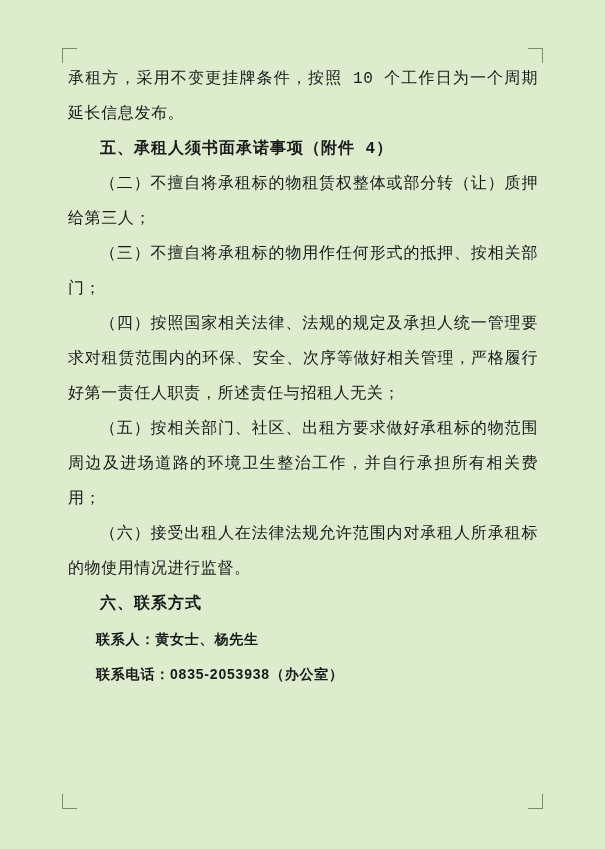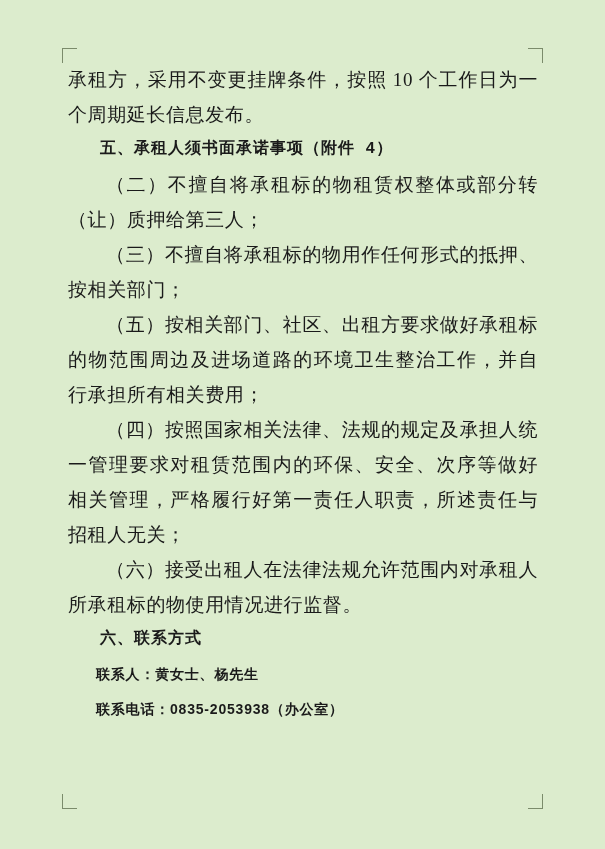--- a/index.html
+++ b/index.html
@@ -36,25 +36,26 @@
 
   #content {
     position: absolute;
     left: 68px;
     top: 62px;
     width: 470px;
     color: #1a1a1a;
   }
   p {
     margin: 0 0 0 0;
-    font-size: 19px;
+    font-size: 16px;
     line-height: 35px;
     letter-spacing: 0.6px;
     text-align: justify;
     text-justify: inter-ideograph;
+    font-family: Liberation Mono, monospace;
   }
   .indent {
     text-indent: 2em;
   }
   .heading {
     text-indent: 2em;
     font-weight: bold;
     font-family: Liberation Mono, monospace;
     letter-spacing: 1px;
     font-size: 16px;
@@ -82,23 +83,23 @@
 
     <p class="nogap">承租方，采用不变更挂牌条件，按照 10 个工作日为一个周期延长信息发布。</p>
 
     <p class="heading">五、承租人须书面承诺事项（附件 4）</p>
 
 
     <p class="indent">（二）不擅自将承租标的物租赁权整体或部分转（让）质押给第三人；</p>
 
     <p class="indent">（三）不擅自将承租标的物用作任何形式的抵押、按相关部门；</p>
 
+    <p class="indent">（四）按照国家相关法律、法规的规定及承担人统一管理要求对租赁范围内的环保、安全、次序等做好相关管理，严格履行好第一责任人职责，所述责任与招租人无关；</p>
+
     <p class="indent">（五）按相关部门、社区、出租方要求做好承租标的物范围周边及进场道路的环境卫生整治工作，并自行承担所有相关费用；</p>
-
-    <p class="indent">（四）按照国家相关法律、法规的规定及承担人统一管理要求对租赁范围内的环保、安全、次序等做好相关管理，严格履行好第一责任人职责，所述责任与招租人无关；</p>
 
     <p class="indent">（六）接受出租人在法律法规允许范围内对承租人所承租标的物使用情况进行监督。</p>
 
     <p class="heading">六、联系方式</p>
 
     <p class="sub">联系人：黄女士、杨先生</p>
 
     <p class="sub">联系电话：0835-2053938（办公室）</p>
 
 

